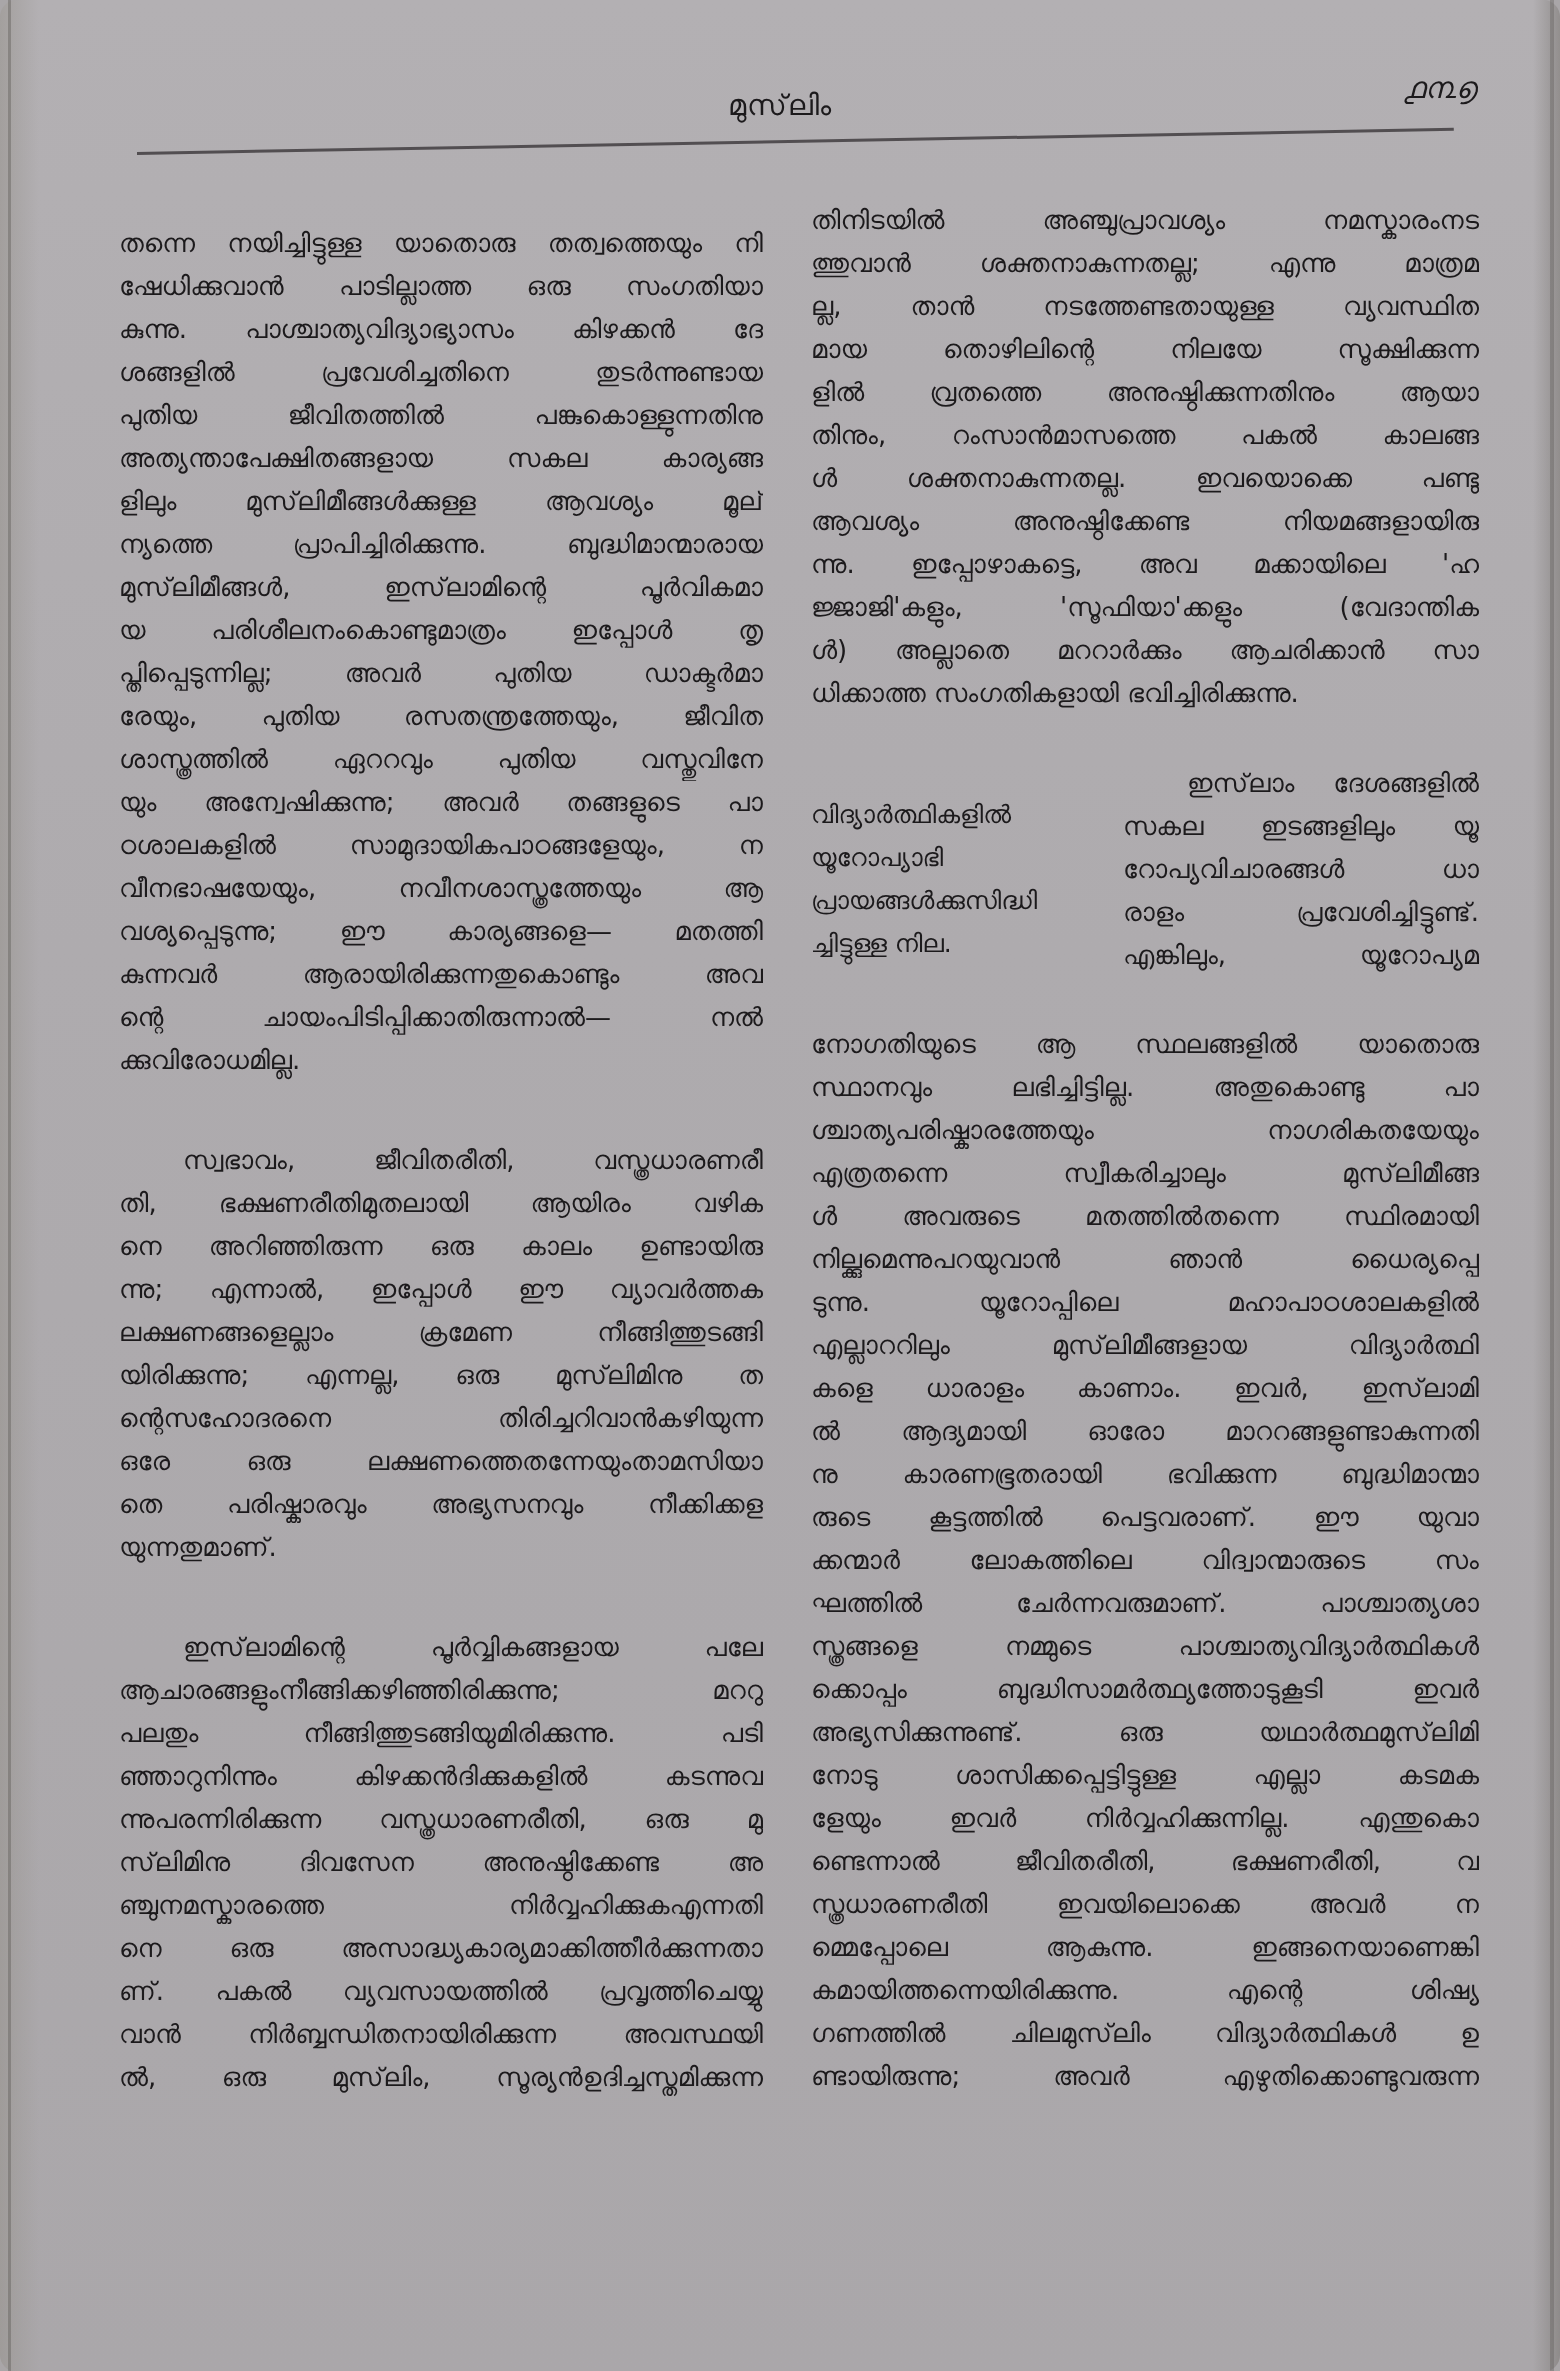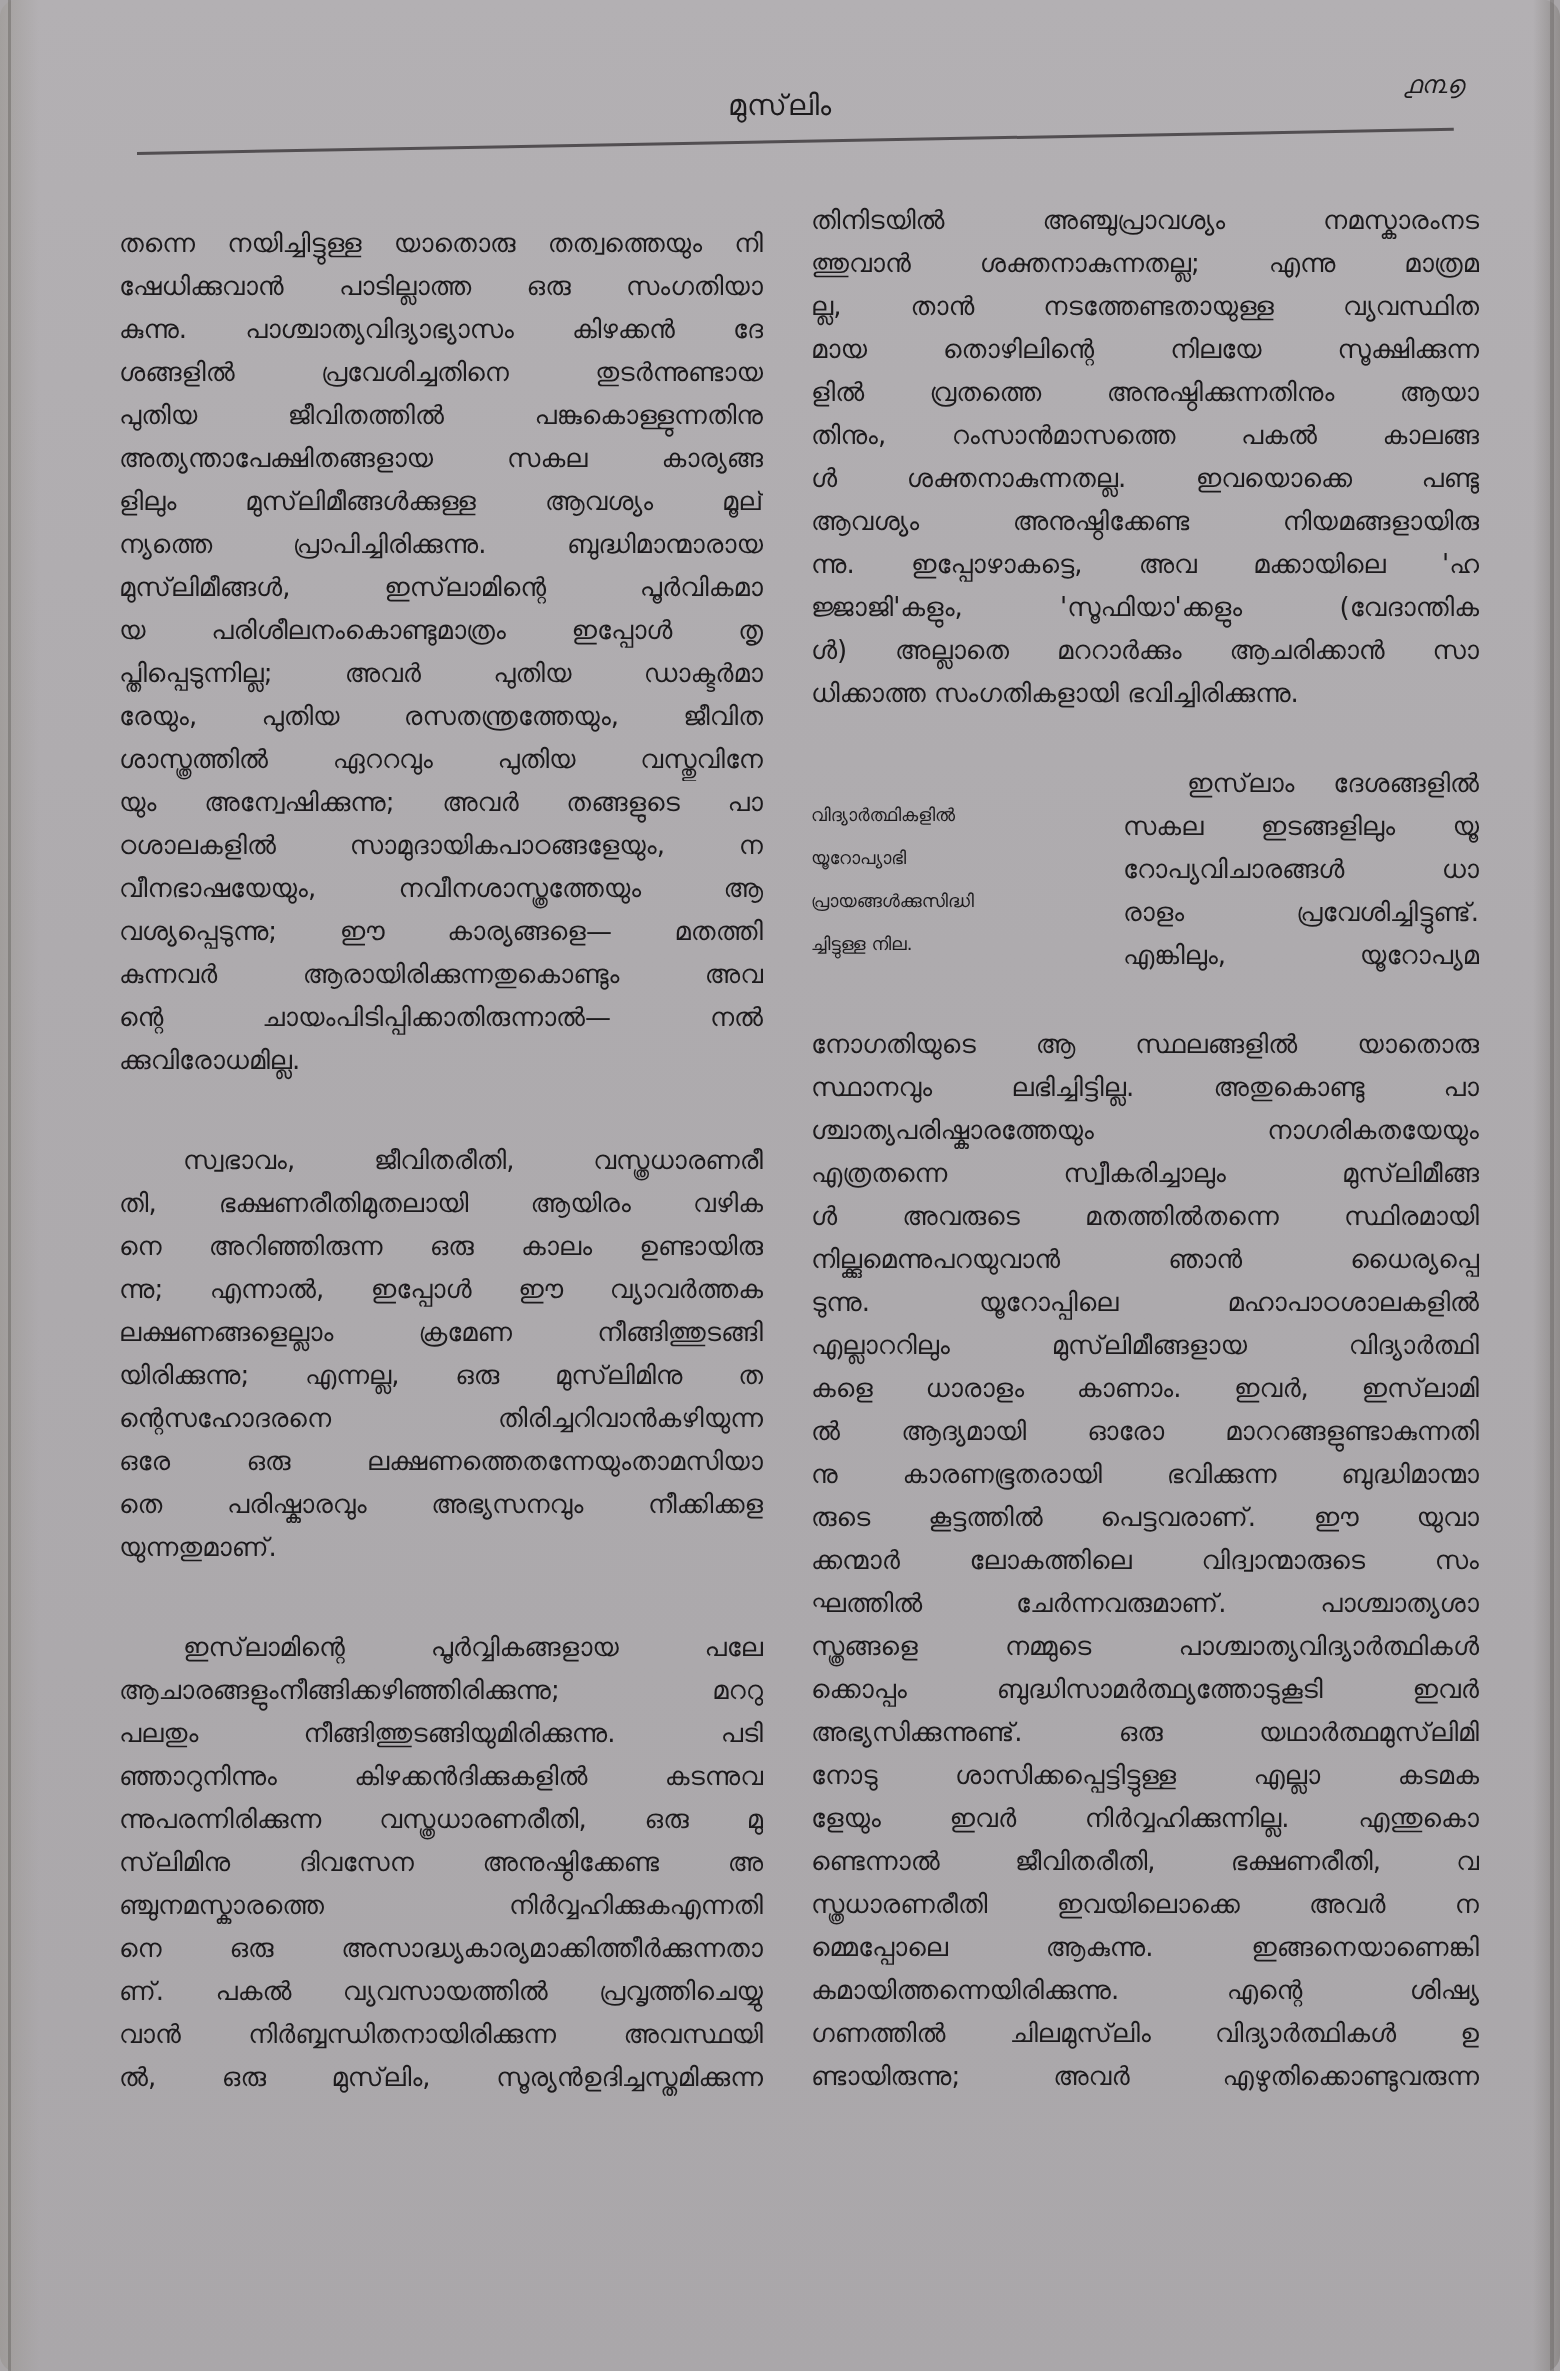--- a/index.html
+++ b/index.html
@@ -41,21 +41,21 @@
       position: absolute;
       left: 0; top: 88px;
       width: 1560px;
       text-align: center;
       font-size: 29px;
       letter-spacing: 1px;
     }
     .page-number {
       position: absolute;
       left: 1404px; top: 70px;
-      font-size: 25px;
+      font-size: 30px;
       font-style: italic;
     }
     .rule {
       position: absolute;
       left: 137px; top: 152px;
       width: 1317px; height: 2.9px;
       background: #3a3638;
       transform: rotate(-1.05deg);
       transform-origin: left center;
       opacity: 0.8;
@@ -94,21 +94,21 @@
     }
     .side-section {
       position: relative;
       height: 261px;
       margin-top: 47px;
     }
     .side-note {
       position: absolute;
       left: 0; top: 31px;
       width: 234px;
-      font-size: 18px;
+      font-size: 25px;
       line-height: 43px;
     }
     .side-body {
       position: absolute;
       left: 312px; top: 0;
       width: 356px;
       line-height: 43px;
     }
   </style>
 </head>

